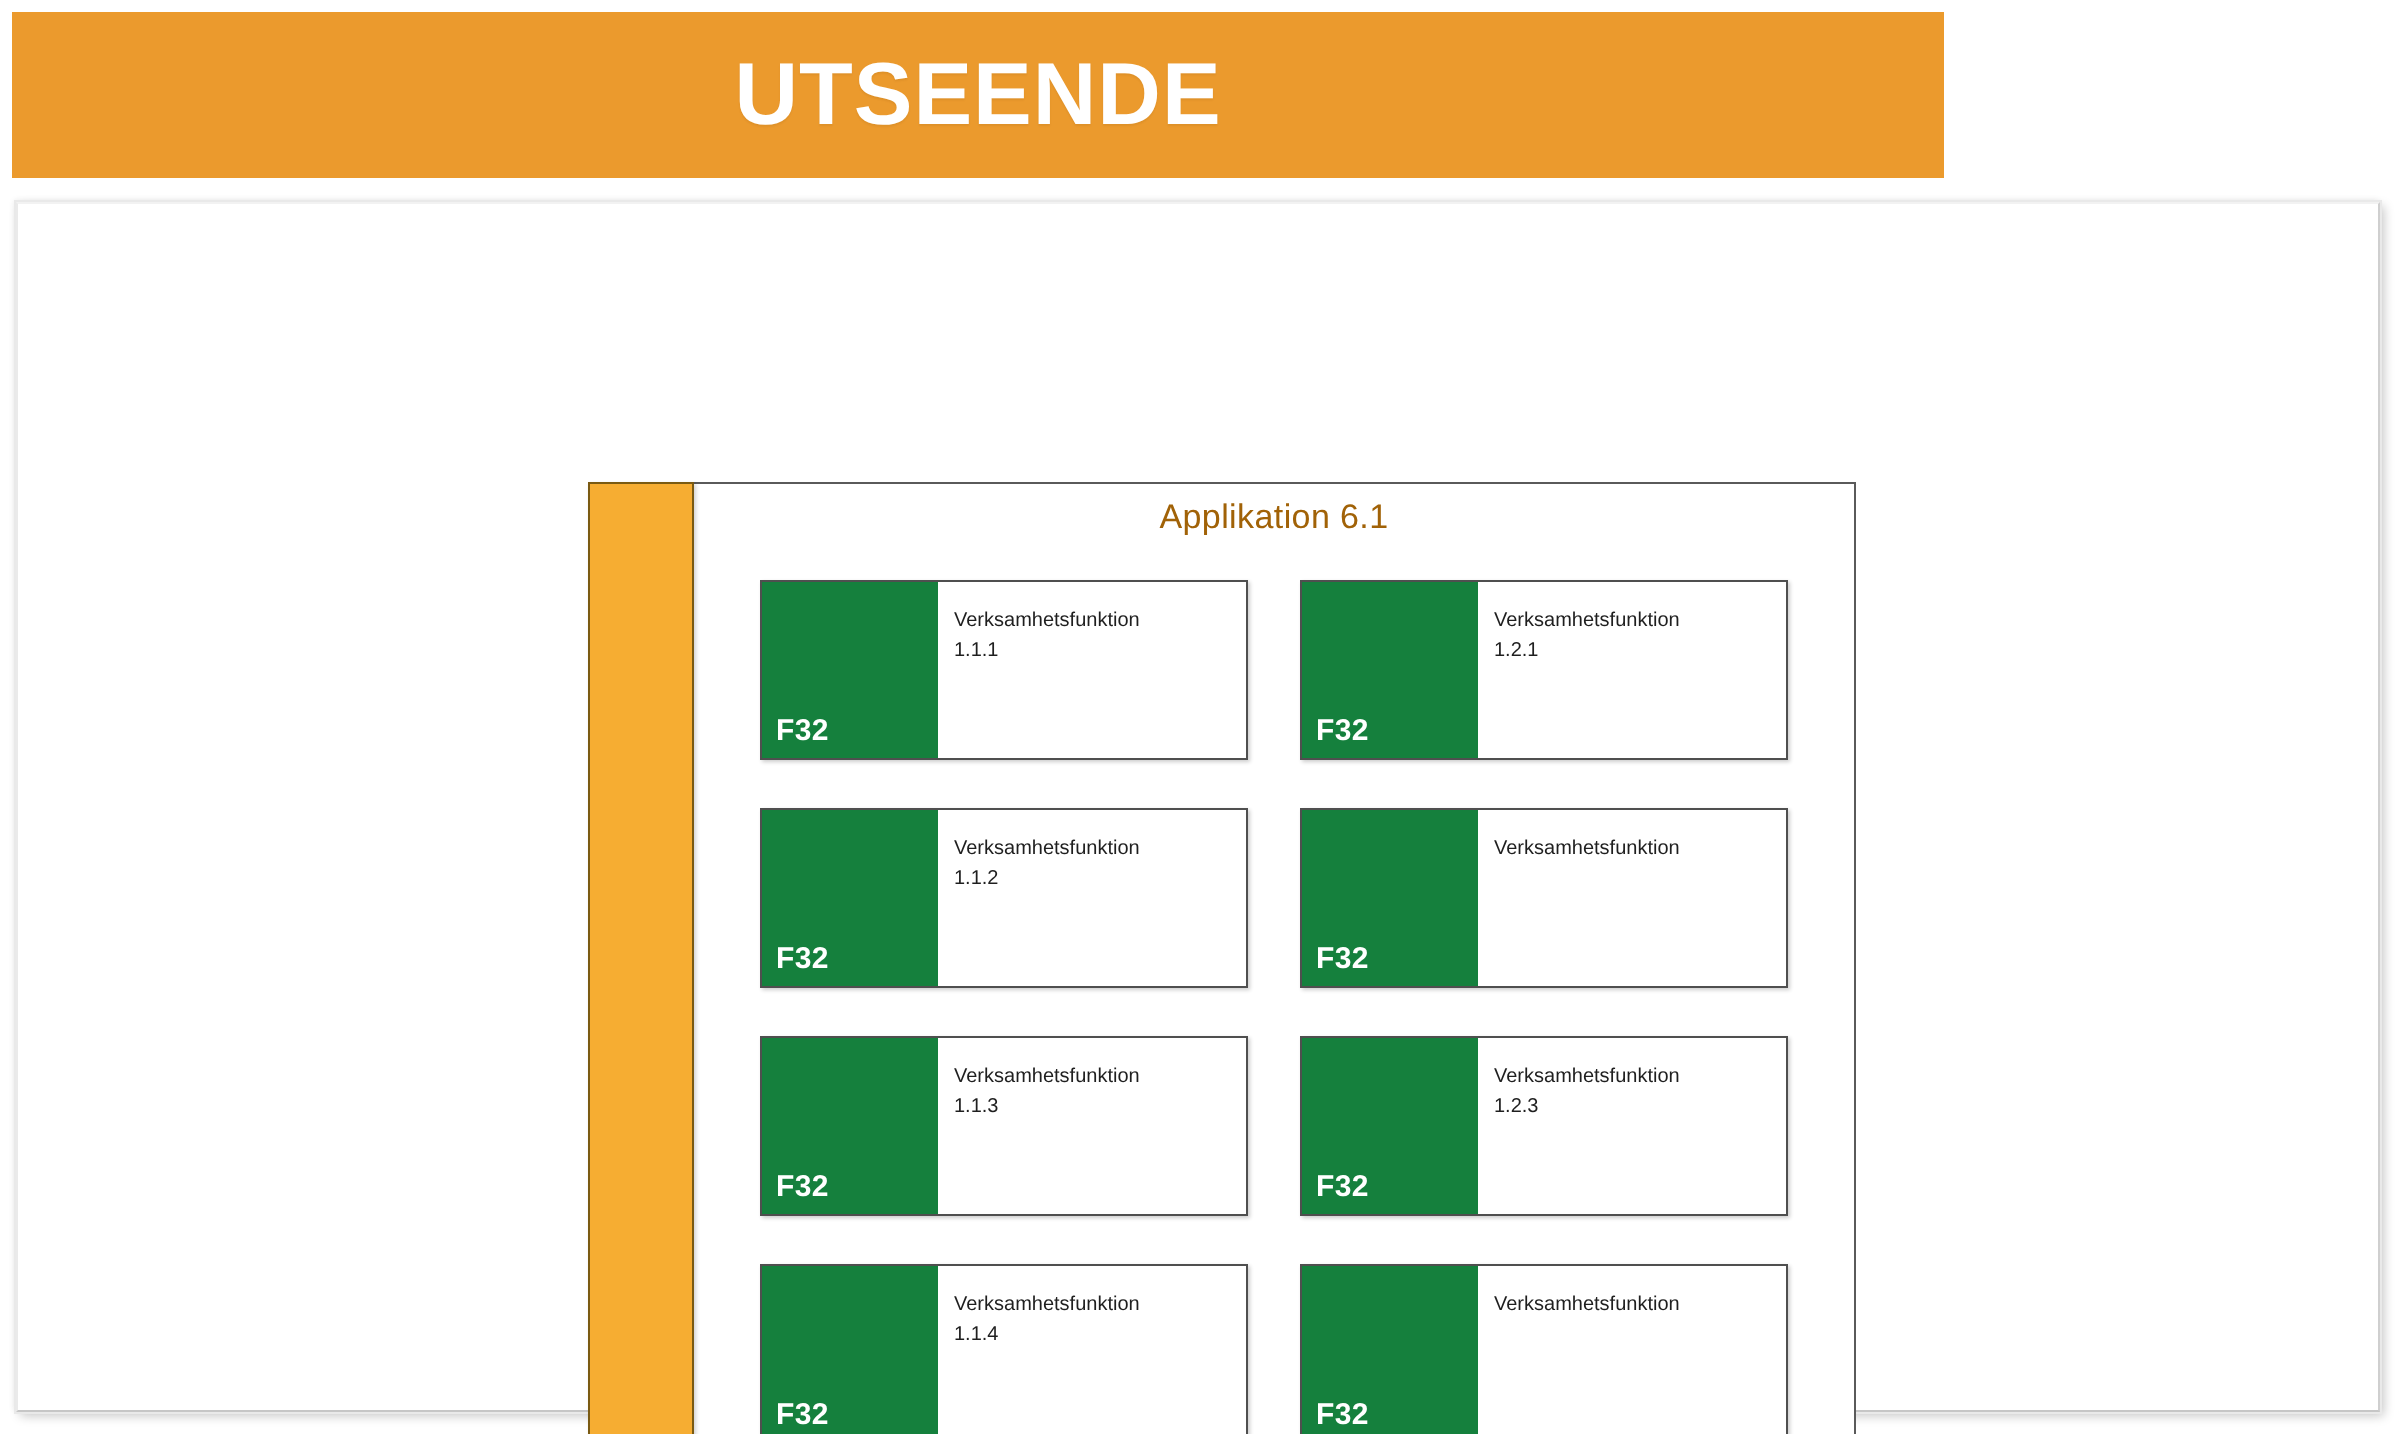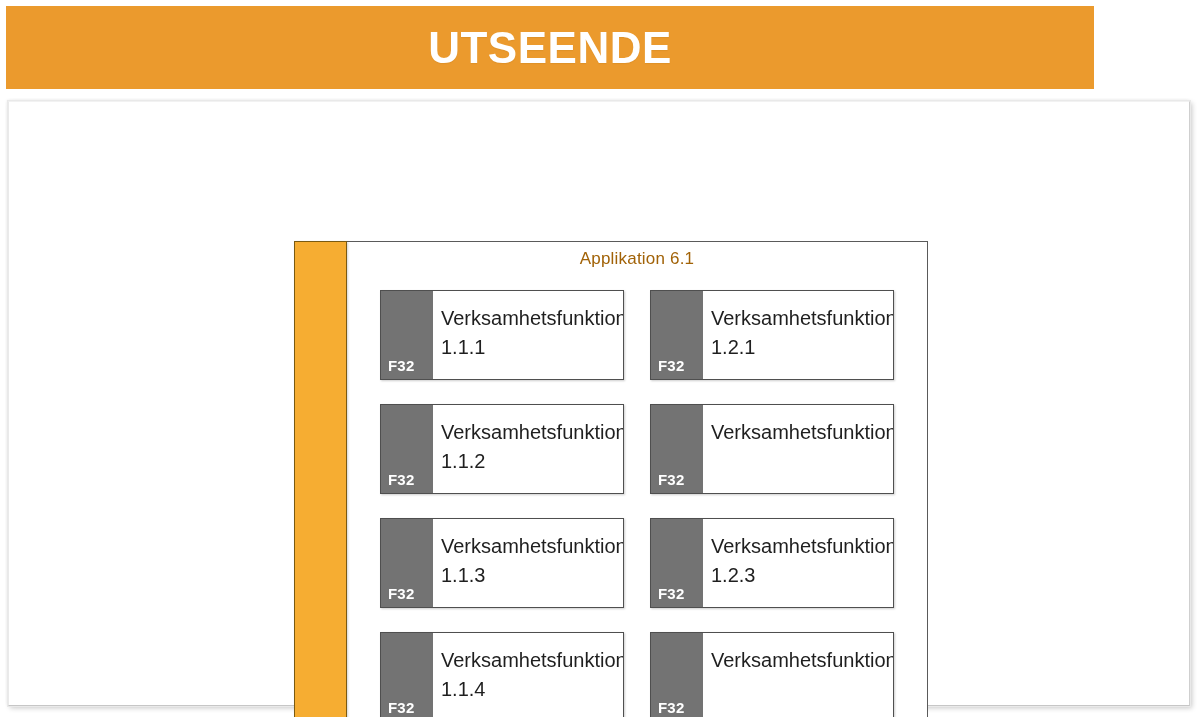--- a/index.html
+++ b/index.html
@@ -21,21 +21,21 @@
     width: 1200px;
     height: 717px;
     background: #ffffff;
   }
 
   
   .header-band {
     position: absolute;
     left: 6px;
     top: 6px;
-    width: 1088px;
+    width: 966px;
     height: 83px;
     background: #eb9a2d;
     display: flex;
     align-items: center;
     justify-content: center;
   }
   .header-title {
     color: #ffffff;
     font-family: "Liberation Sans", sans-serif;
     font-size: 44px;
@@ -133,38 +133,39 @@
     height: 90px;
     background: #ffffff;
     border: 1px solid #4f4f4f;
     box-sizing: border-box;
     box-shadow: 1px 1px 2px rgba(0,0,0,0.20);
     display: flex;
     align-items: stretch;
   }
   .func-tab {
     flex: 0 0 52px;
-    background: #737373;
+    background: #15803d;
     position: relative;
+    padding-left: 36px;
   }
   .func-tab-label {
     position: absolute;
     left: 7px;
     bottom: 5px;
     color: #ffffff;
     font-family: "Liberation Sans", sans-serif;
     font-size: 15px;
     font-weight: bold;
     letter-spacing: 0.2px;
   }
   .func-body {
     flex: 1 1 auto;
     padding: 13px 20px 0 8px;
     font-family: "Liberation Sans", sans-serif;
-    font-size: 20px;
+    font-size: 10px;
     color: #1f1f1f;
     line-height: 1.45;
     overflow: hidden;
   }
   .func-name { display: block; }
   .func-id   { display: block; }
 </style>
 </head>
 <body>
 

